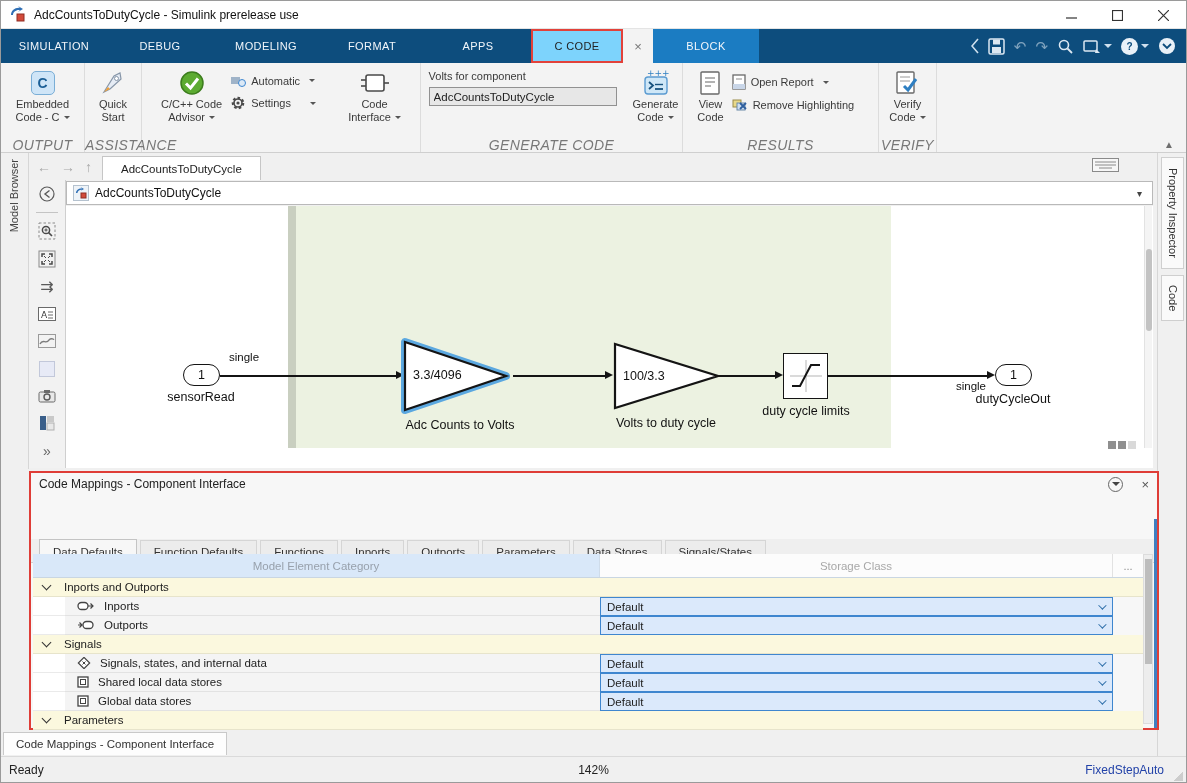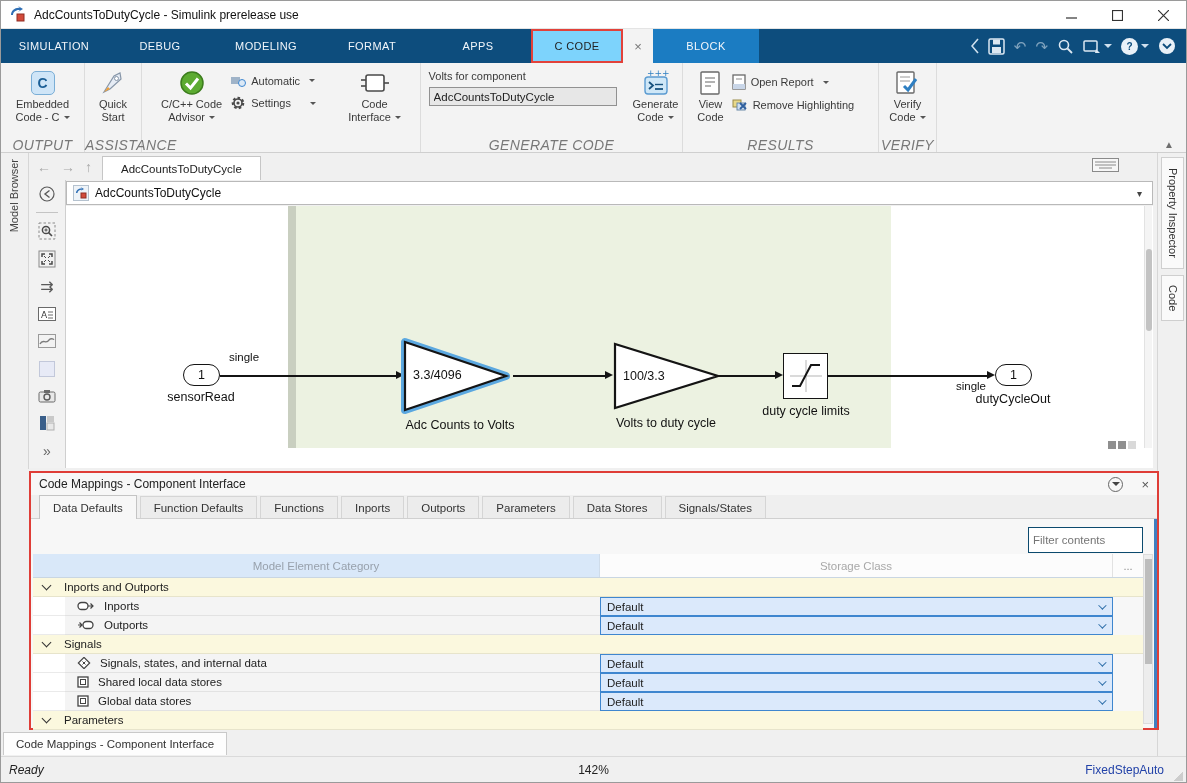--- a/index.html
+++ b/index.html
@@ -84,21 +84,21 @@
   .minisquares { position:absolute; display:flex; gap:2px; }
   .minisquares i { width:8px; height:8px; background:#8f8f8f; } .minisquares i.lt { background:#d9d9d9; }
 
   
   .panel { position:absolute; left:28px; top:470px; width:1130px; height:259px; border:2px solid #df3d37; background:#f7f7f7; }
   .phead { height:22px; display:flex; align-items:center; padding:0 8px; }
   .phead .ptitle { font-size:12px; color:#222; }
   .phicons { margin-left:auto; display:flex; align-items:center; gap:18px; color:#555; }
   .circcaret { width:15px; height:15px; border:1px solid #666; border-radius:50%; display:flex; align-items:center; justify-content:center; font-size:8px; color:#444; }
   .px { font-size:13px; color:#555; }
-  .ptabs { height:24px; background:#efefef; border-bottom:1px solid #d0d0d0; display:flex; align-items:flex-end; padding-left:8px; gap:3px; }
+  .ptabs { height:24px; background:#efefef; border-bottom:1px solid #d0d0d0; display:flex; align-items:flex-end; padding-left:8px; gap:3px;margin-top:44px; }
   .ptab { height:22px; padding:0 13px; font-size:11.5px; color:#333; background:#ececec; border:1px solid #d5d5d5; border-bottom:none; display:flex; align-items:center; }
   .ptab.active { background:#f7f7f7; border-color:#c4c4c4; height:24px; margin-bottom:-1px; }
   .filterrow { height:34px; position:relative; }
   .filterrow input { position:absolute; right:14px; top:8px; width:115px; height:26px; border:1px solid #0c4a6e; font-size:11.5px; font-family:"Liberation Sans",sans-serif; padding:0 4px; color:#333; background:#fff; }
   .tbl { position:absolute; left:2px; top:81px; width:1110px; }
   .thead { display:flex; height:24px; border-bottom:1px solid #c9d6e2; }
   .th1 { width:567px; background:#d9e8f9; color:#98a1ac; font-size:11.5px; display:flex; align-items:center; justify-content:center; border-right:1px solid #cfdcea; }
   .th2 { width:513px; background:#fcfcfc; color:#a8a8a8; font-size:11.5px; display:flex; align-items:center; justify-content:center; border-right:1px solid #e2e2e2; }
   .th3 { width:30px; background:#fcfcfc; color:#8f8f8f; font-size:11px; display:flex; align-items:center; justify-content:center; }
   .trow { display:flex; height:19px; }
@@ -109,21 +109,21 @@
   .mcell { width:535px; background:#f4f4f4; border-bottom:1px solid #e2e2e2; display:flex; align-items:center; gap:9px; padding-left:12px; font-size:11.5px; color:#222; }
   .dcell { width:513px; background:#dbe9fb; border:1px solid #3e86cf; display:flex; align-items:center; padding:0 6px; font-size:11.5px; color:#222; position:relative; }
   .dchev { position:absolute; right:8px; width:6px; height:6px; border-right:1.4px solid #2c6da8; border-bottom:1.4px solid #2c6da8; transform:rotate(45deg) translateY(-2px); }
   .pscroll { position:absolute; right:4px; top:81px; width:10px; height:170px; background:#ededed; border:1px solid #dcdcdc; }
   .pscroll .thumb { position:absolute; left:1px; top:4px; width:7px; height:105px; background:#bdbdbd; }
   .bluestrip { position:absolute; right:0; top:46px; width:3px; height:209px; background:#3f7fc1; }
 
   
   .bottomtab { position:absolute; left:2px; top:731px; height:23px; background:#fdfdfd; border:1px solid #c9c9c9; border-bottom:none; display:flex; align-items:center; padding:0 12px; font-size:11.5px; color:#333; }
   .statusbar { position:absolute; left:0; top:755px; width:100%; height:28px; background:#f0f0f0; border-top:1px solid #dadada; font-size:12px; color:#222; }
-  .statusbar .ready { position:absolute; left:8px; top:6px;font-style:italic; }
+  .statusbar .ready { position:absolute; left:8px; top:6px; }
   .statusbar .zoom { position:absolute; left:50%; transform:translateX(-50%); top:6px; }
   .statusbar .solver { position:absolute; right:22px; top:6px; color:#2242a8; }
   .grip { position:absolute; right:3px; bottom:3px; width:10px; height:10px;
     background:linear-gradient(135deg, transparent 50%, #b5b5b5 50%); opacity:.6; }
   svg { display:block; }
 </style>
 </head>
 <body>
 
 <div class="app">

